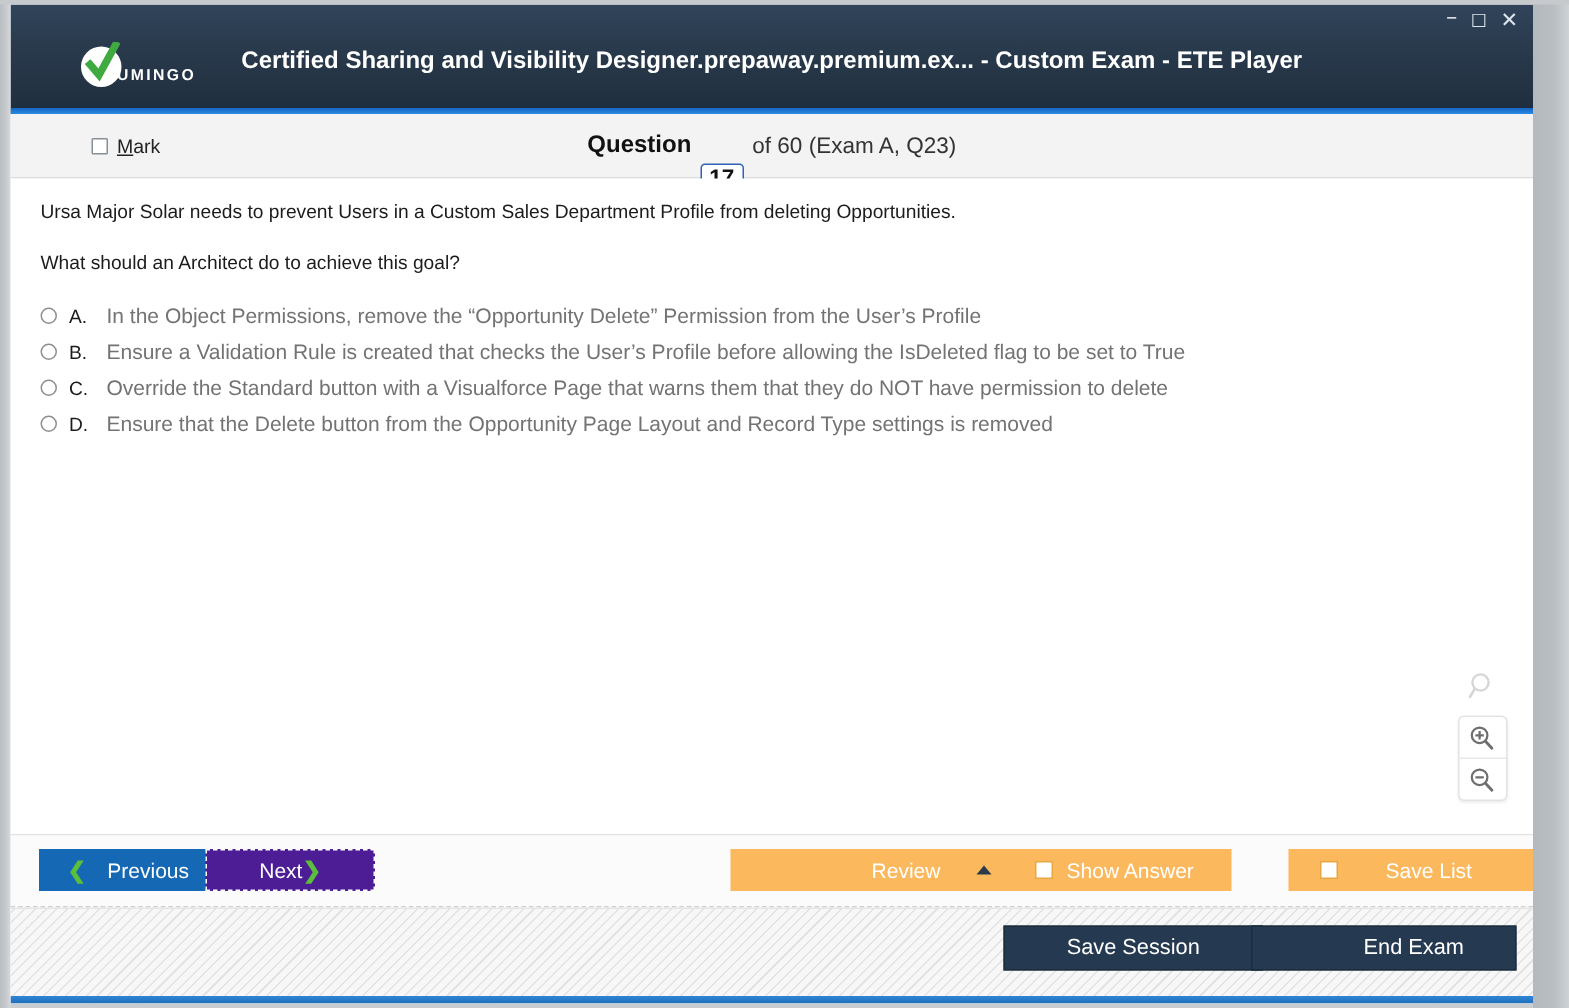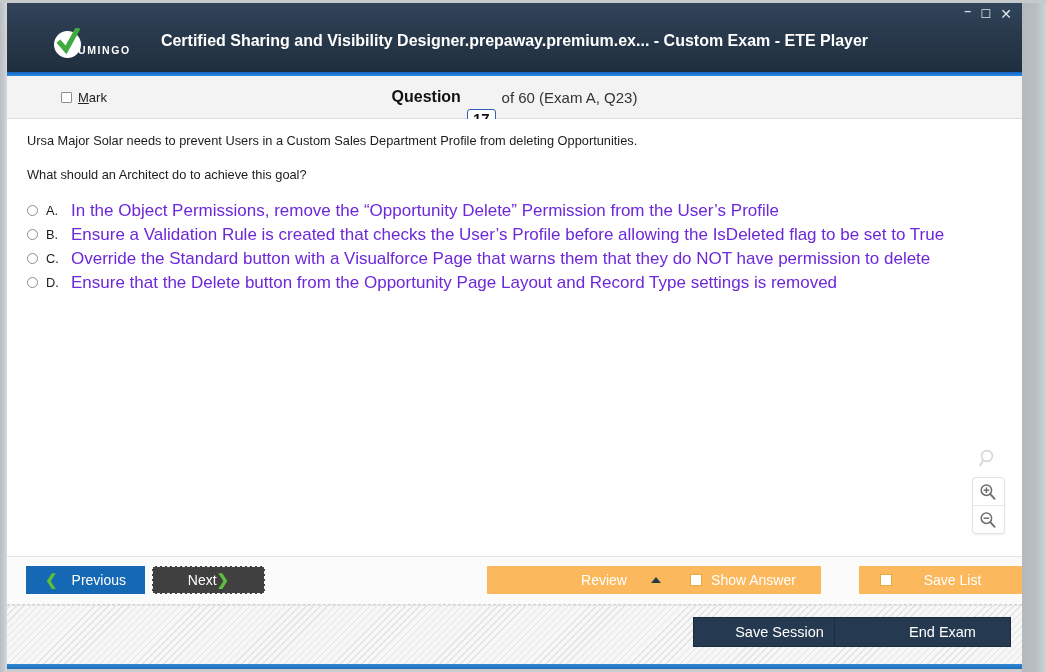--- a/index.html
+++ b/index.html
@@ -215,22 +215,22 @@
     margin-top: 2px;
     box-sizing: border-box;
   }
   .opt-letter {
     font-size: 12.8px;
     color: #1c1c1c;
     width: 17px;
     flex: none;
   }
   .opt-text {
-    font-size: 17px;
-    color: #6d28d9;
+    font-size: 14px;
+    color: #737373;
     line-height: 15px;
   }
 
   
   #zoom-tools {
     position: absolute;
     right: 17px;
     bottom: 22px;
     width: 34px;
     display: flex;
@@ -277,23 +277,23 @@
     box-sizing: border-box;
     user-select: none;
   }
   #btn-previous {
     left: 19px;
     width: 119px;
     background: #1568b4;
     gap: 14px;
   }
   #btn-next {
-    left: 145px;
+    left: 130px;
     width: 113px;
-    background: #404040;
+    background: #4c1d95;
     border: 1px dashed #ffffff;
   }
   .chev { color: #5bbf3b; font-size: 15px; font-weight: bold; }
 
   .orange-btn {
     position: absolute;
     top: 9px;
     height: 28px;
     background: #fbb85c;
     color: #ffffff;
@@ -352,21 +352,21 @@
     color: #ffffff;
     font-size: 14.5px;
     display: flex;
     align-items: center;
     justify-content: center;
     cursor: pointer;
     border: 1px solid #1b2c3d;
     box-sizing: border-box;
     user-select: none;
   }
-  #btn-save-session { left: 662px; width: 173px; margin-left: 24px; }
+  #btn-save-session { left: 662px; width: 173px; }
   #btn-end-exam    { left: 827px; width: 177px; padding-left: 40px; }
 
   #bottom-accent {
     position: absolute;
     left: 0; bottom: 0;
     width: 1015px;
     height: 5px;
     background: linear-gradient(to bottom, #2f86d4 0%, #1f6fbb 100%);
   }
 </style>

